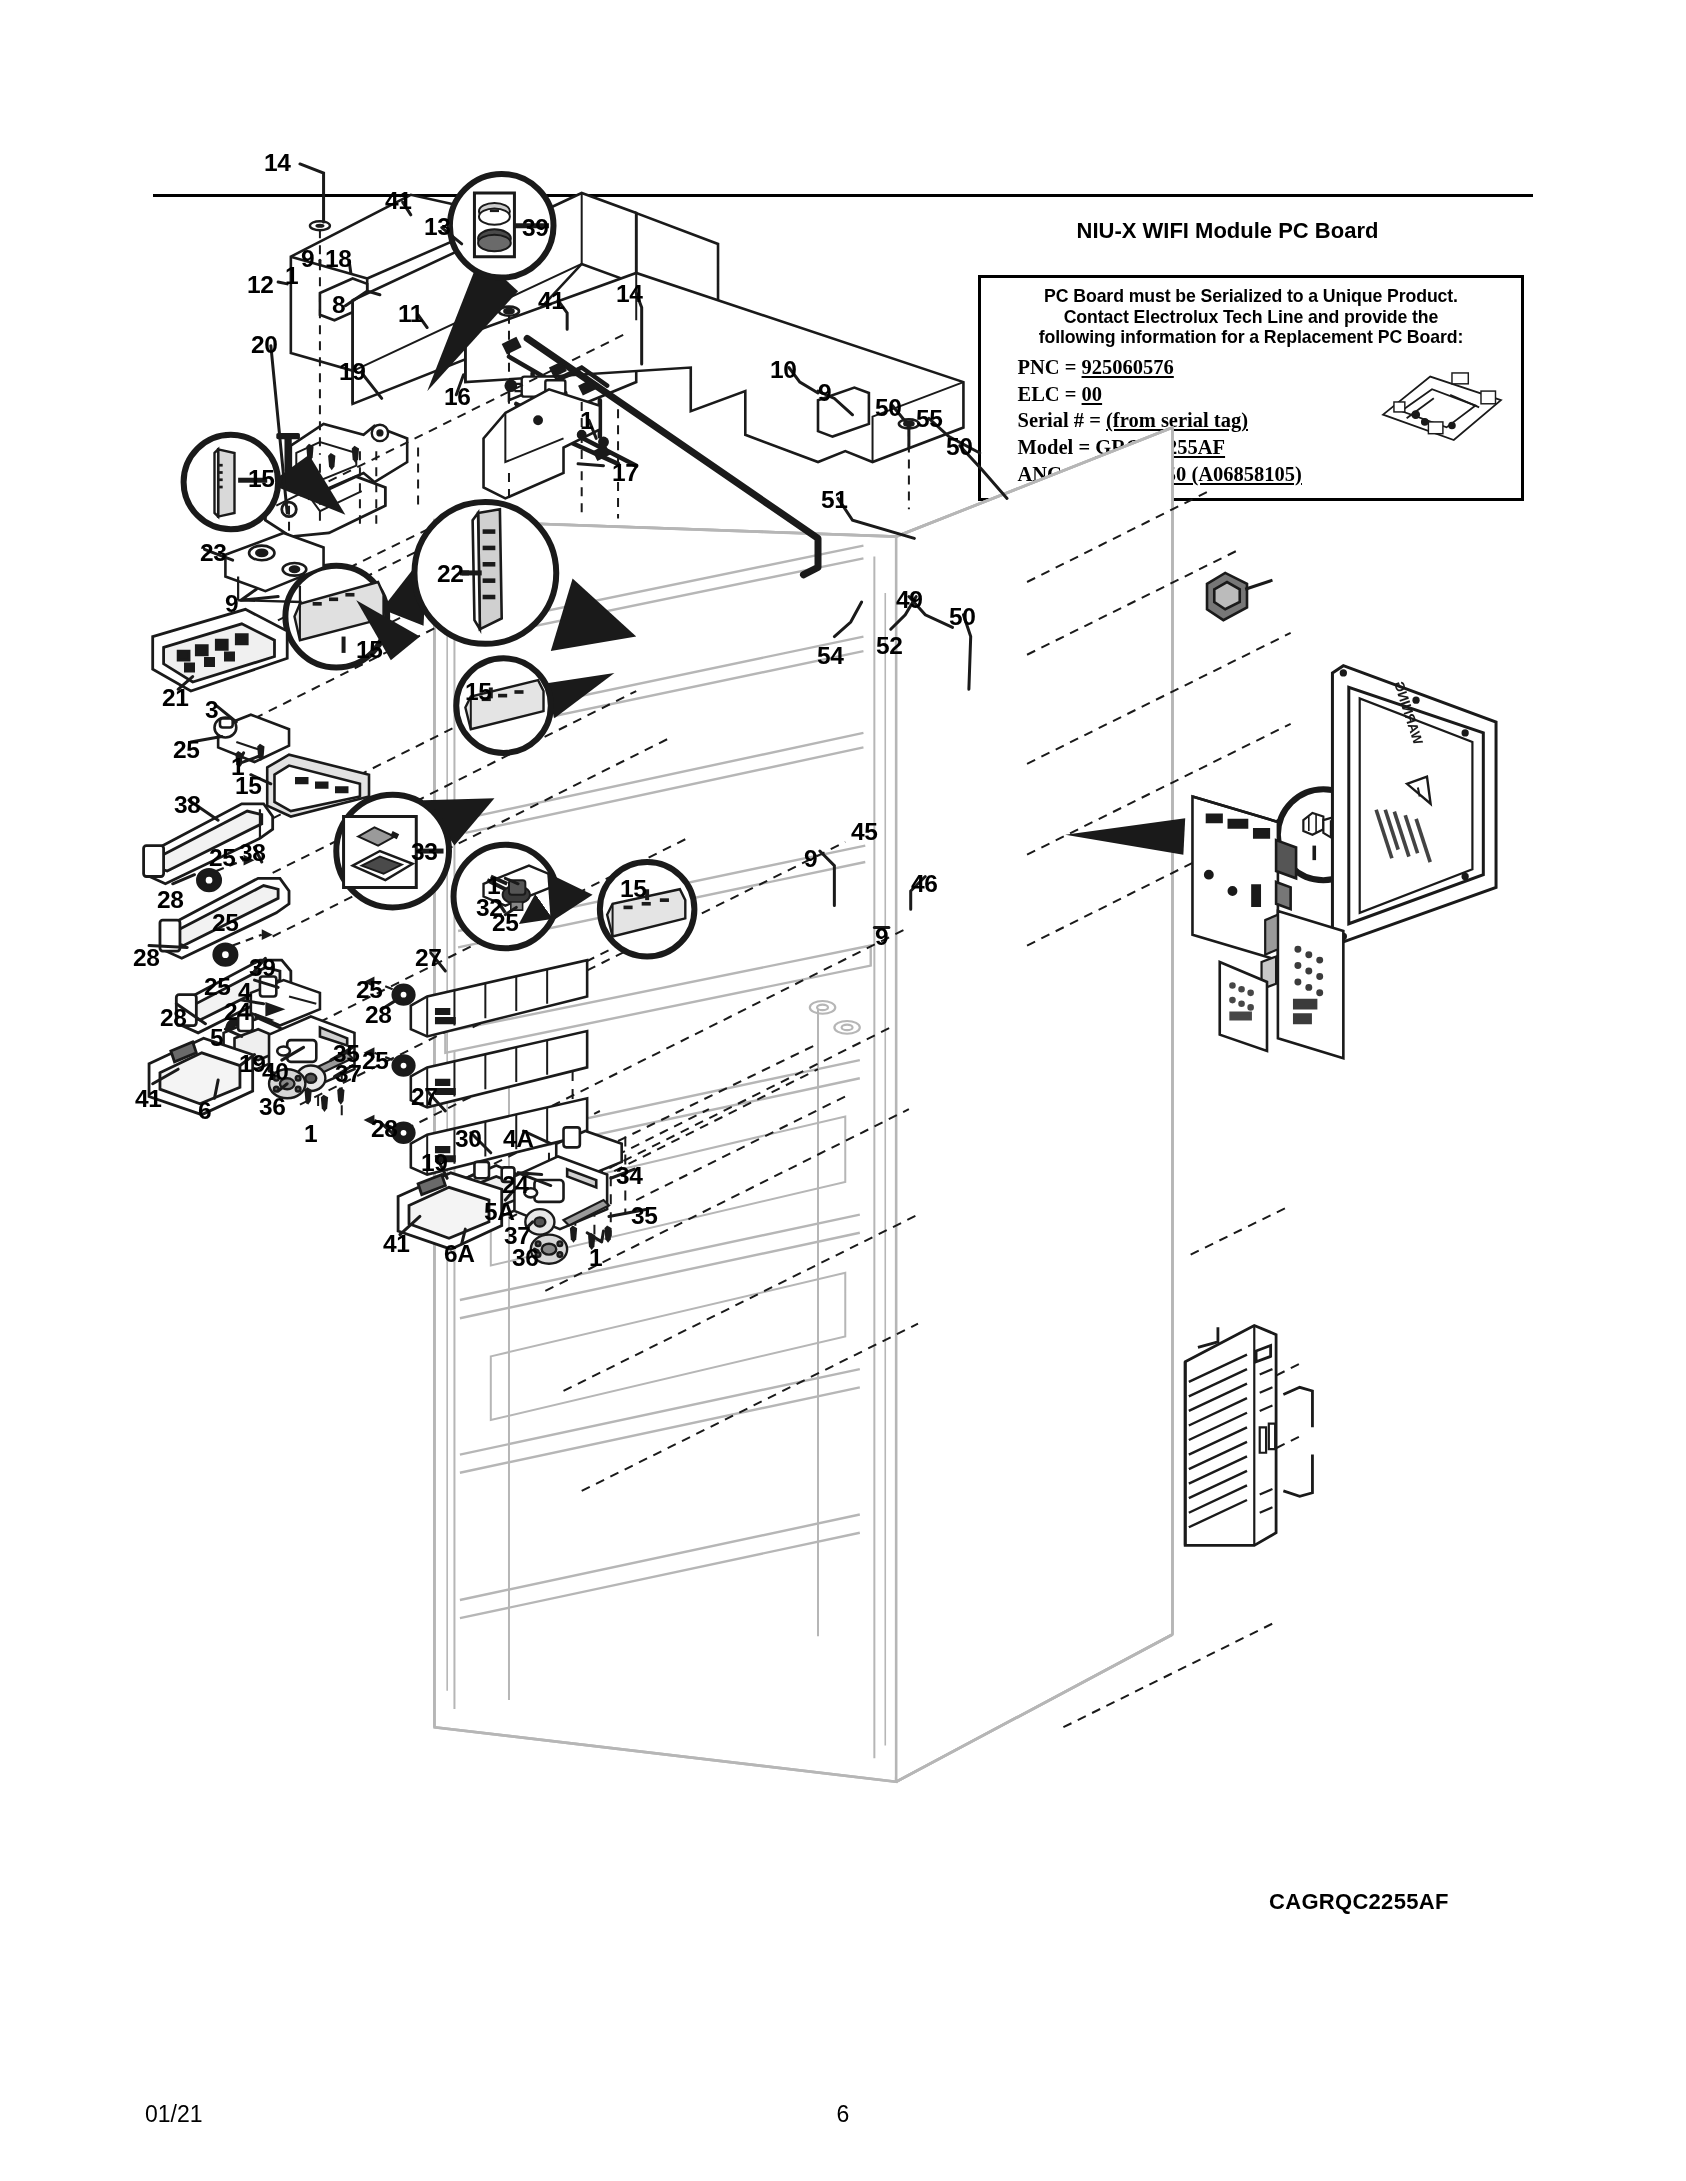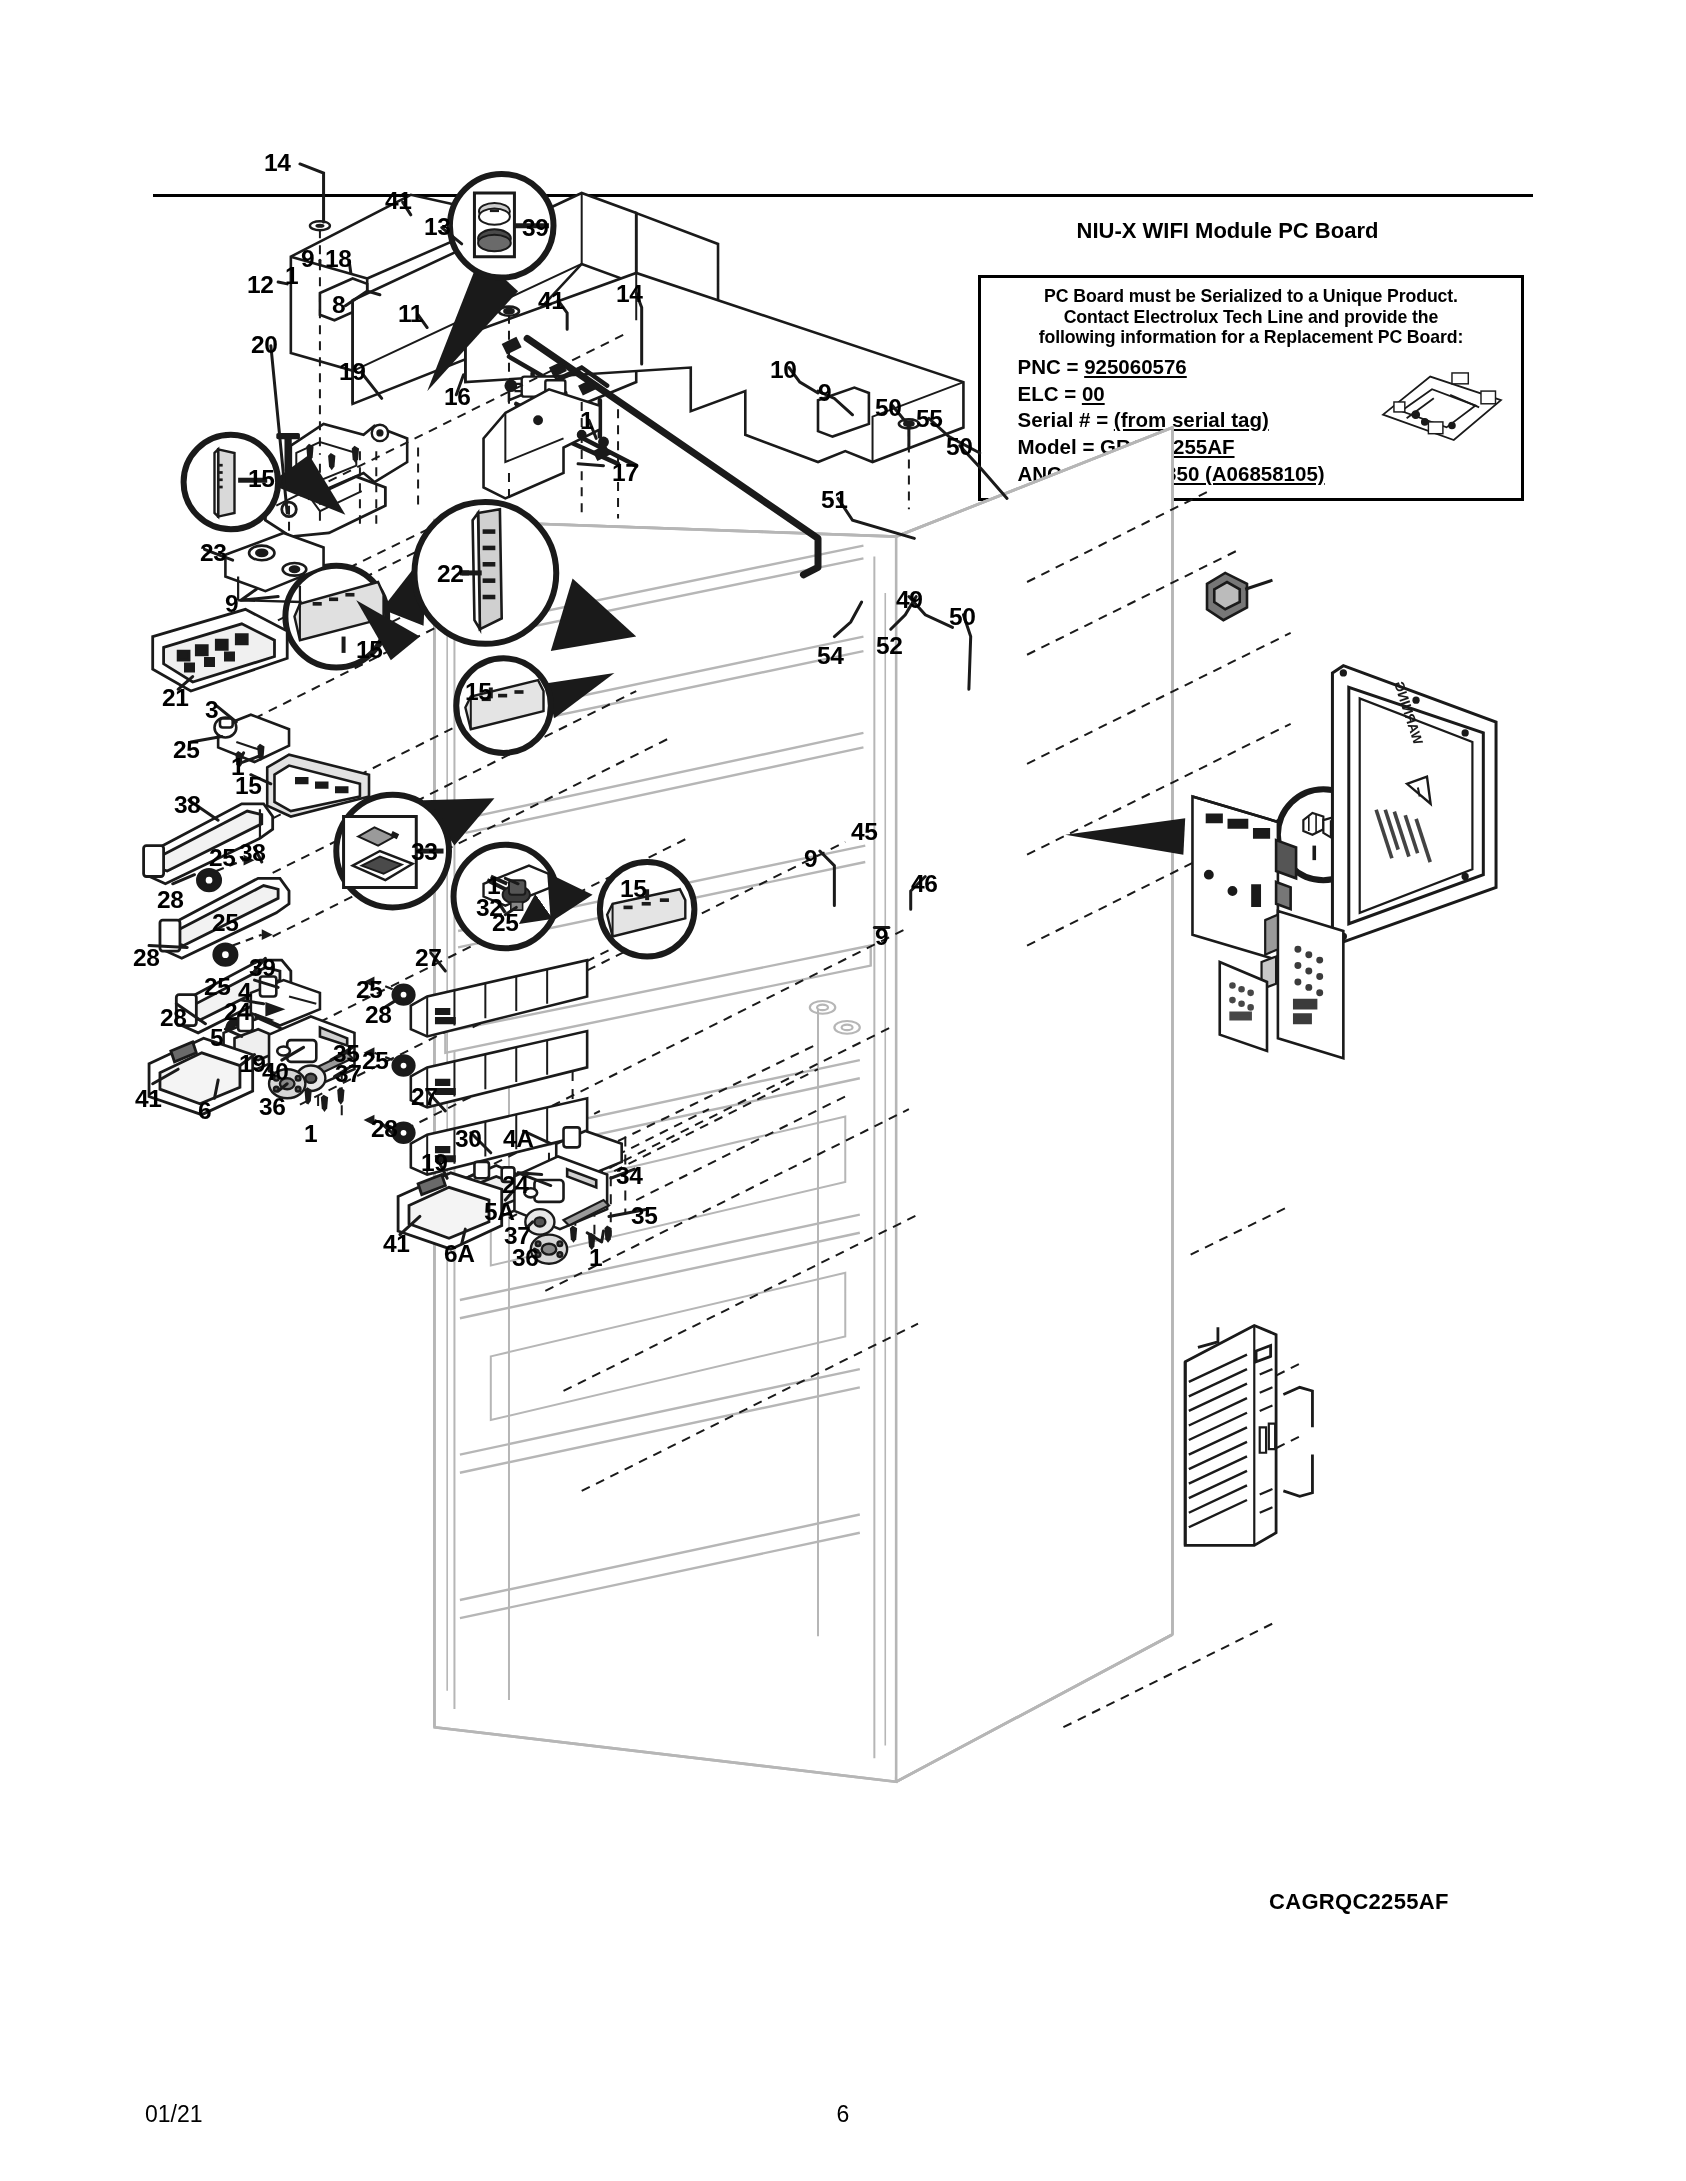--- a/index.html
+++ b/index.html
@@ -25,21 +25,21 @@
   .diagcode{position:absolute;left:1269px;top:1889px;font-size:22px;font-weight:bold;letter-spacing:0.3px;}
 
   
   .wifi-title{position:absolute;left:1000px;top:218px;width:455px;text-align:center;
               font-size:22px;font-weight:bold;}
   .wifi-frame{position:absolute;left:978px;top:247px;width:546px;height:91px;
               border:3.6px solid #000;box-sizing:border-box;margin-top:28px;}
   .wifi-frame{height:auto;padding:8.2px 5.5px 11px 5.5px;}
   .wifi-lead{font-size:17.7px;font-weight:bold;text-align:center;line-height:1.16;
              letter-spacing:-0.1px;}
-  .wifi-rows{margin-top:6.4px;padding-left:31px;}
+  .wifi-rows{margin-top:6.4px;padding-left:31px;font-family:Liberation Serif, serif;}
   .wifi-row{font-size:20.5px;font-weight:bold;line-height:1.30;white-space:nowrap;}
   .wifi-row u{text-decoration:underline;text-underline-offset:1.8px;}
   .pcb-art{position:absolute;right:11px;top:84px;width:136px;height:89px;}
 
   
   .cal{position:absolute;font-size:24.5px;font-weight:bold;line-height:1;
        letter-spacing:-0.5px;white-space:nowrap;}
 
   
   .art{position:absolute;left:0;top:0;width:1686px;height:2182px;}

